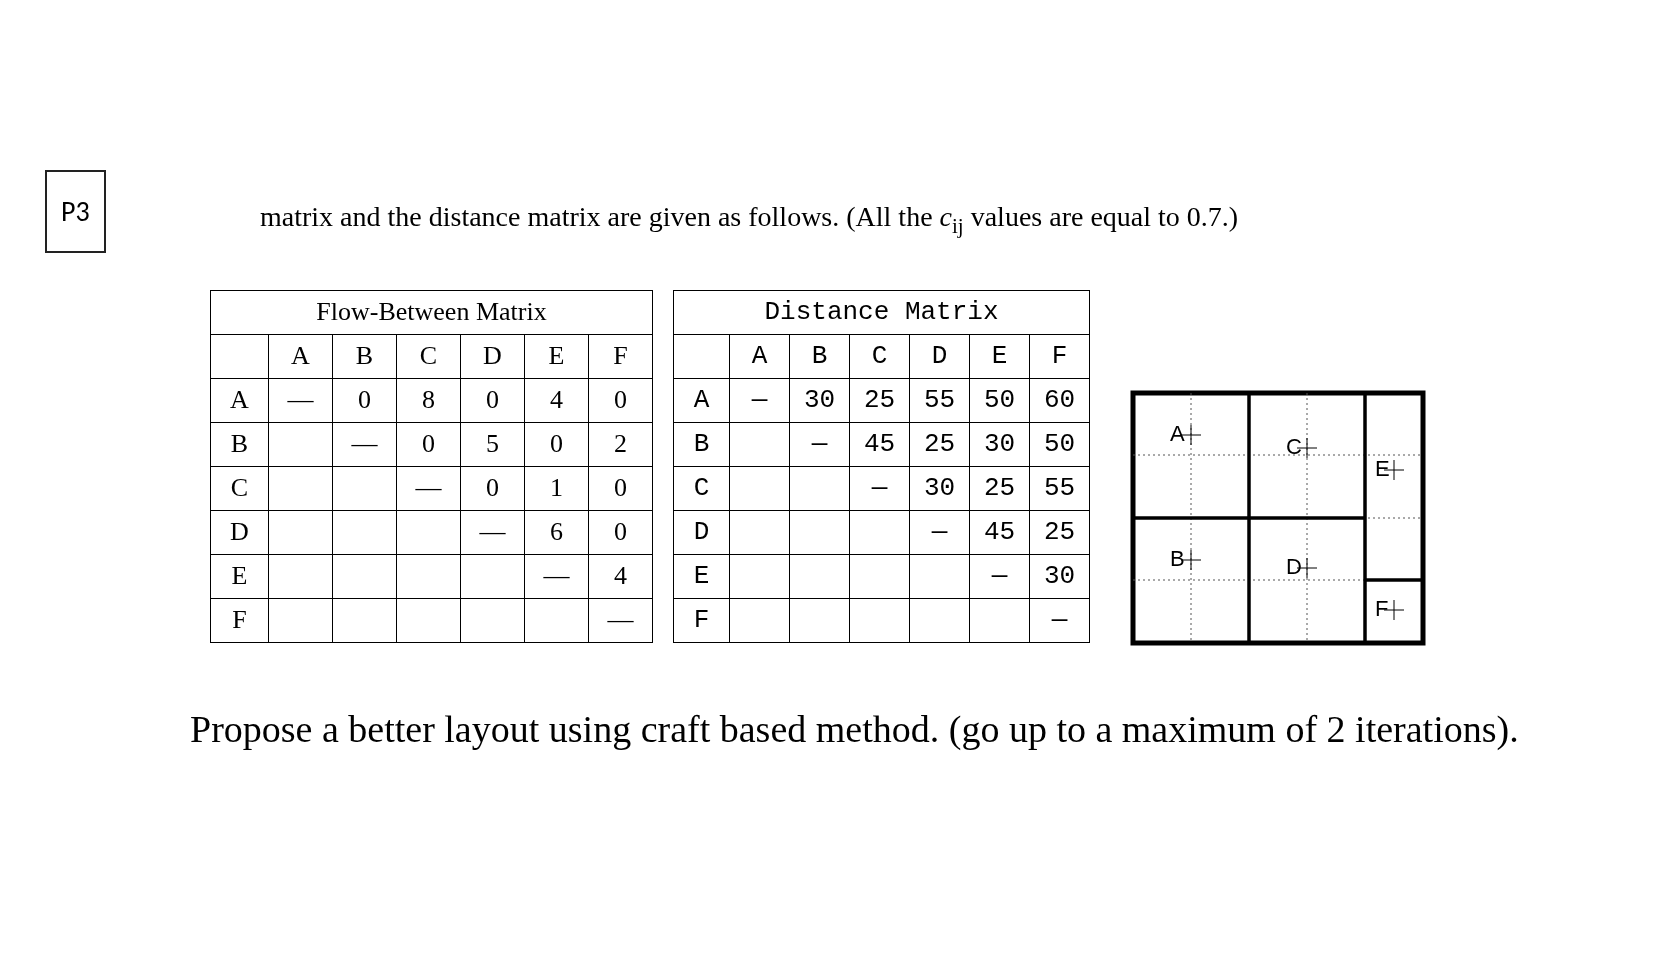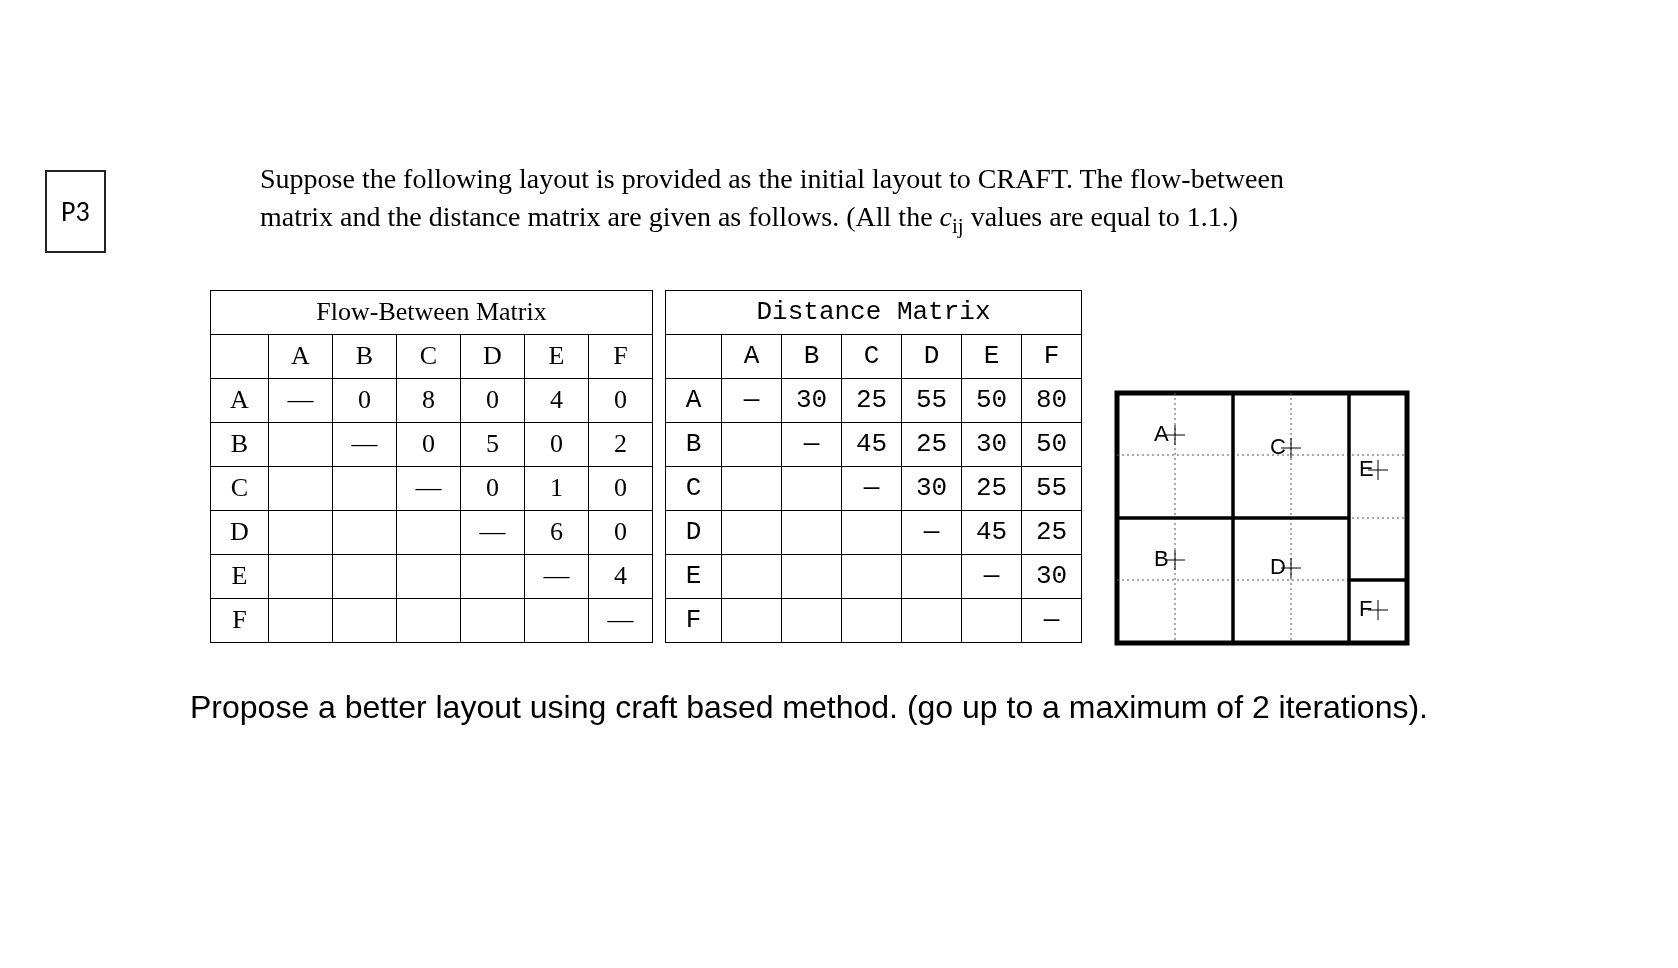--- a/index.html
+++ b/index.html
@@ -34,21 +34,21 @@
     line-height: 1.35;
   }
   .sub { font-size: 0.75em; vertical-align: sub; }
   .ital { font-style: italic; }
   .tables-row {
     display: flex;
     flex-direction: row;
     align-items: flex-start;
     margin-top: 50px;
     margin-left: 150px;
-    gap: 12px;
+    gap: 20px;
   }
   table.matrix {
     border-collapse: collapse;
     font-size: 26px;
   }
   table.matrix th, table.matrix td {
     border: 1.5px solid #000;
     padding: 4px 0;
     text-align: center;
     font-weight: normal;
@@ -61,42 +61,42 @@
   }
   .flow-matrix th, .flow-matrix td { width: 64px; }
   .flow-matrix td.rowhead, .flow-matrix th.rowhead { width: 58px; }
   .dist-matrix th, .dist-matrix td { width: 60px; font-family: Liberation Mono, monospace; }
   .dist-matrix td.rowhead, .dist-matrix th.rowhead { width: 56px; }
   .layout-diagram {
     margin-left: 18px;
     margin-top: 98px;
   }
   .instruction {
-    margin-top: 37px;
+    margin-top: 55px;
     margin-left: 130px;
-    font-family: Liberation Sans, sans-serif;
-    font-size: 32px;
+    font-family: Liberation Serif, serif;
+    font-size: 38px;
   }
   svg.layout text {
     font-family: Arial, sans-serif;
     font-size: 22px;
   }
 </style>
 </head>
 <body>
 
 <div class="page">
 
   <div class="p3-label">
     <span>P3</span>
   </div>
 
   <div class="problem-text">
-    <span>Suppose the following layout is provided as the initial layout to CRAFT. The flow-between</span><br>
-    <span>matrix and the distance matrix are given as follows. (All the </span><span class="ital">c</span><span class="sub">ij</span><span> values are equal to 1.1.)</span>
+    <br>
+    <span>matrix and the distance matrix are given as follows. (All the </span><span class="ital">c</span><span class="sub">ij</span><span> values are equal to 0.7.)</span>
   </div>
 
   <div class="tables-row">
 
     <table class="matrix flow-matrix">
       <tbody>
           <tr class="title-row">
             <th colspan="7">Flow-Between Matrix</th>
           </tr>
       <tr>
@@ -179,21 +179,21 @@
         <th>E</th>
         <th>F</th>
       </tr>
       <tr>
             <td class="rowhead">A</td>
             <td>—</td>
             <td>30</td>
             <td>25</td>
             <td>55</td>
             <td>50</td>
-            <td>80</td>
+            <td>60</td>
           </tr>
       <tr>
             <td class="rowhead">B</td>
             <td></td>
             <td>—</td>
             <td>45</td>
             <td>25</td>
             <td>30</td>
             <td>50</td>
           </tr>

